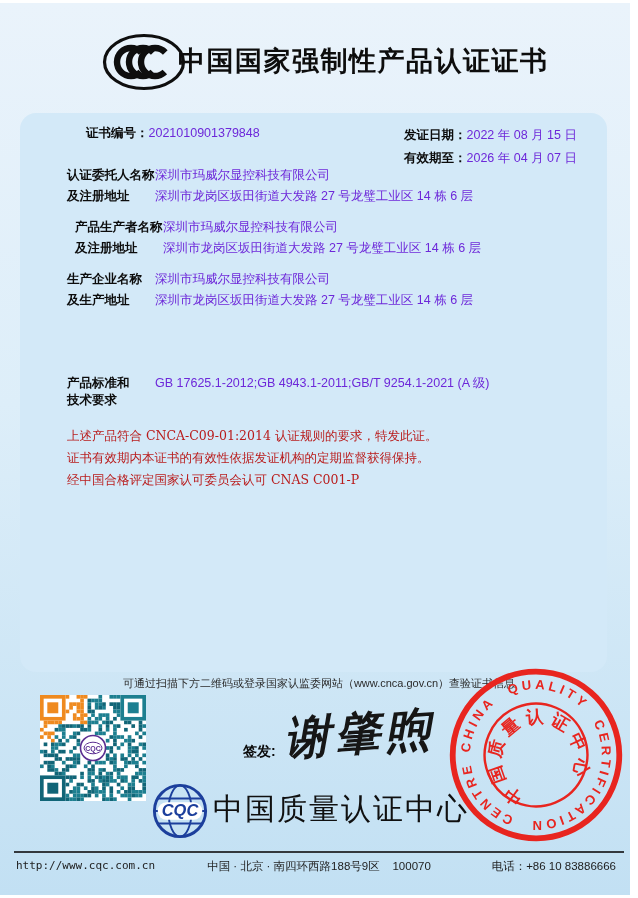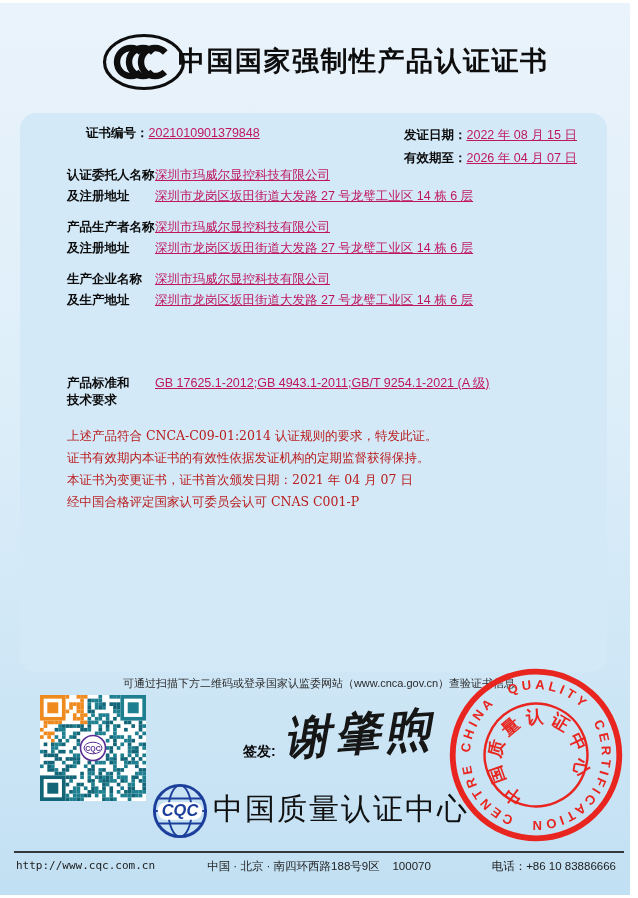--- a/index.html
+++ b/index.html
@@ -11,31 +11,31 @@
   
   .ccc-logo { position:absolute; left:102px; top:29px; }
   .doc-title { position:absolute; left:178px; top:40px; font-size:27px; font-weight:bold;
                color:#0d0d0d; letter-spacing:1.5px; white-space:nowrap; }
 
   
   .panel { position:absolute; left:20px; top:110px; width:587px; height:559px;
            background:#d3e9f8; border-radius:16px; }
 
   .lbl { font-weight:bold; color:#0c0c0c; font-size:12.5px; }
-  .val { color:#be185d; font-size:12.5px;text-decoration:underline; }
+  .val { color:#6d28d9; font-size:12.5px; }
   .row-abs { position:absolute; white-space:nowrap; }
 
   .meta-left { left:66px; top:10px; }
   .meta-right { left:384px; top:10px; line-height:21px; }
   .meta-right div { white-space:nowrap; }
 
   .group { position:absolute; left:47px; display:flex; }
   .group .labels { width:88px; line-height:21px; }
   .group .values { line-height:21px; }
-  .g1 { top:52px; } .g2 { top:104px; } .g3 { top:156px;align-items:flex-end; }
+  .g1 { top:52px; } .g2 { top:104px;margin-left:8px; } .g3 { top:156px;align-items:flex-end; }
 
   .gp { top:205px; }
   .gp .labels { line-height:19px; }
   .gp .values { line-height:15px; font-size:12.3px; padding-top:2px; max-width:440px; }
 
   .gs { top:262px; }
   .gs .labels { line-height:17px; }
   .gs .values { line-height:17px; }
 
   .statements { position:absolute; left:47px; top:312px; line-height:22px;
@@ -128,21 +128,20 @@
           <div class="lbl">技术要求</div>
         </div>
         <div class="values">
           <div class="val">GB 17625.1-2012;GB 4943.1-2011;GB/T 9254.1-2021 (A 级)</div>
         </div>
       </div>
 
       <div class="statements">
         <div>上述产品符合 CNCA-C09-01:2014 认证规则的要求，特发此证。</div>
         <div>证书有效期内本证书的有效性依据发证机构的定期监督获得保持。</div>
-        <div>本证书为变更证书，证书首次颁发日期：2021 年 04 月 07 日</div>
         <div>经中国合格评定国家认可委员会认可 CNAS C001-P</div>
       </div>
     </div>
 
     <div class="qr-note">可通过扫描下方二维码或登录国家认监委网站（www.cnca.gov.cn）查验证书信息</div>
 
     <svg class="qr" width="106" height="106" viewBox="0 0 106 106">
         <rect width="106" height="106" fill="#fff"></rect>
         <rect x="25.59" y="0.00" width="3.66" height="3.66" fill="#ef8a1f"></rect>
         <rect x="36.55" y="0.00" width="3.66" height="3.66" fill="#ef8a1f"></rect>

